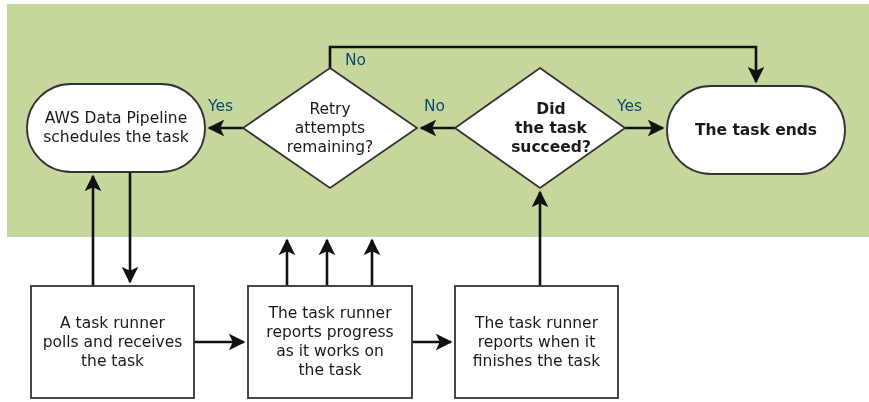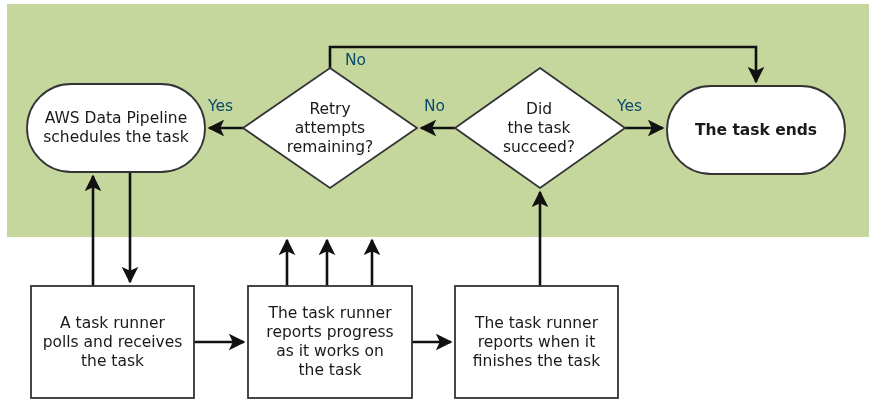--- a/index.html
+++ b/index.html
@@ -100,21 +100,21 @@
     </g>
   </svg>
 
   <div class="node-label" style="left:27px; top:84px; width:178px; height:88px;">AWS Data Pipeline
 schedules the task</div>
 
   <div class="node-label" style="left:253px; top:68px; width:154px; height:120px;">Retry
 attempts
 remaining?</div>
 
-  <div class="node-label" style="left:464px; top:68px; width:150px; height:120px;">Did
+  <div class="node-label" style="left:476px; top:68px; width:150px; height:120px;font-weight:bold;">Did
 the task
 succeed?</div>
 
   <div class="node-label" style="left:667px; top:86px; width:178px; height:88px;font-weight:bold;">The task ends</div>
 
   <div class="node-label" style="left:31px; top:286px; width:163px; height:112px;border-radius:31px;">A task runner
 polls and receives
 the task</div>
 
   <div class="node-label" style="left:248px; top:286px; width:164px; height:112px;">The task runner

